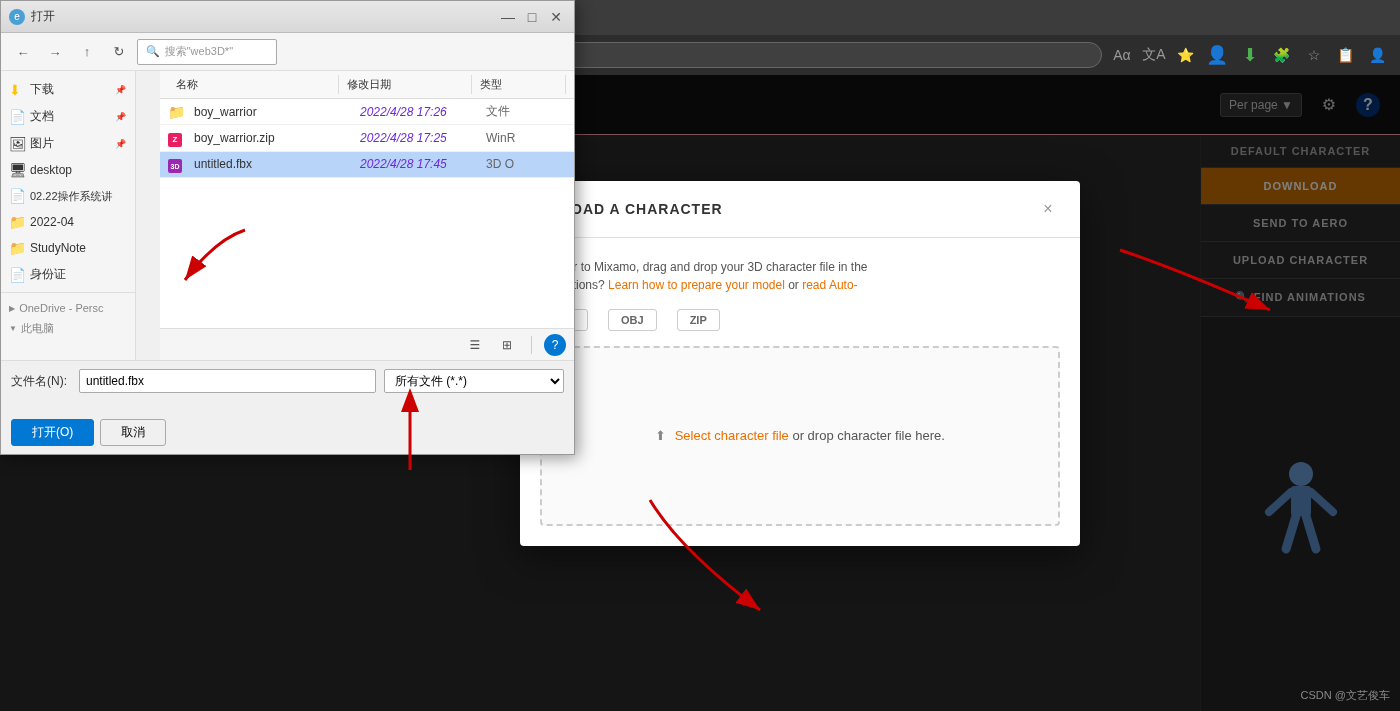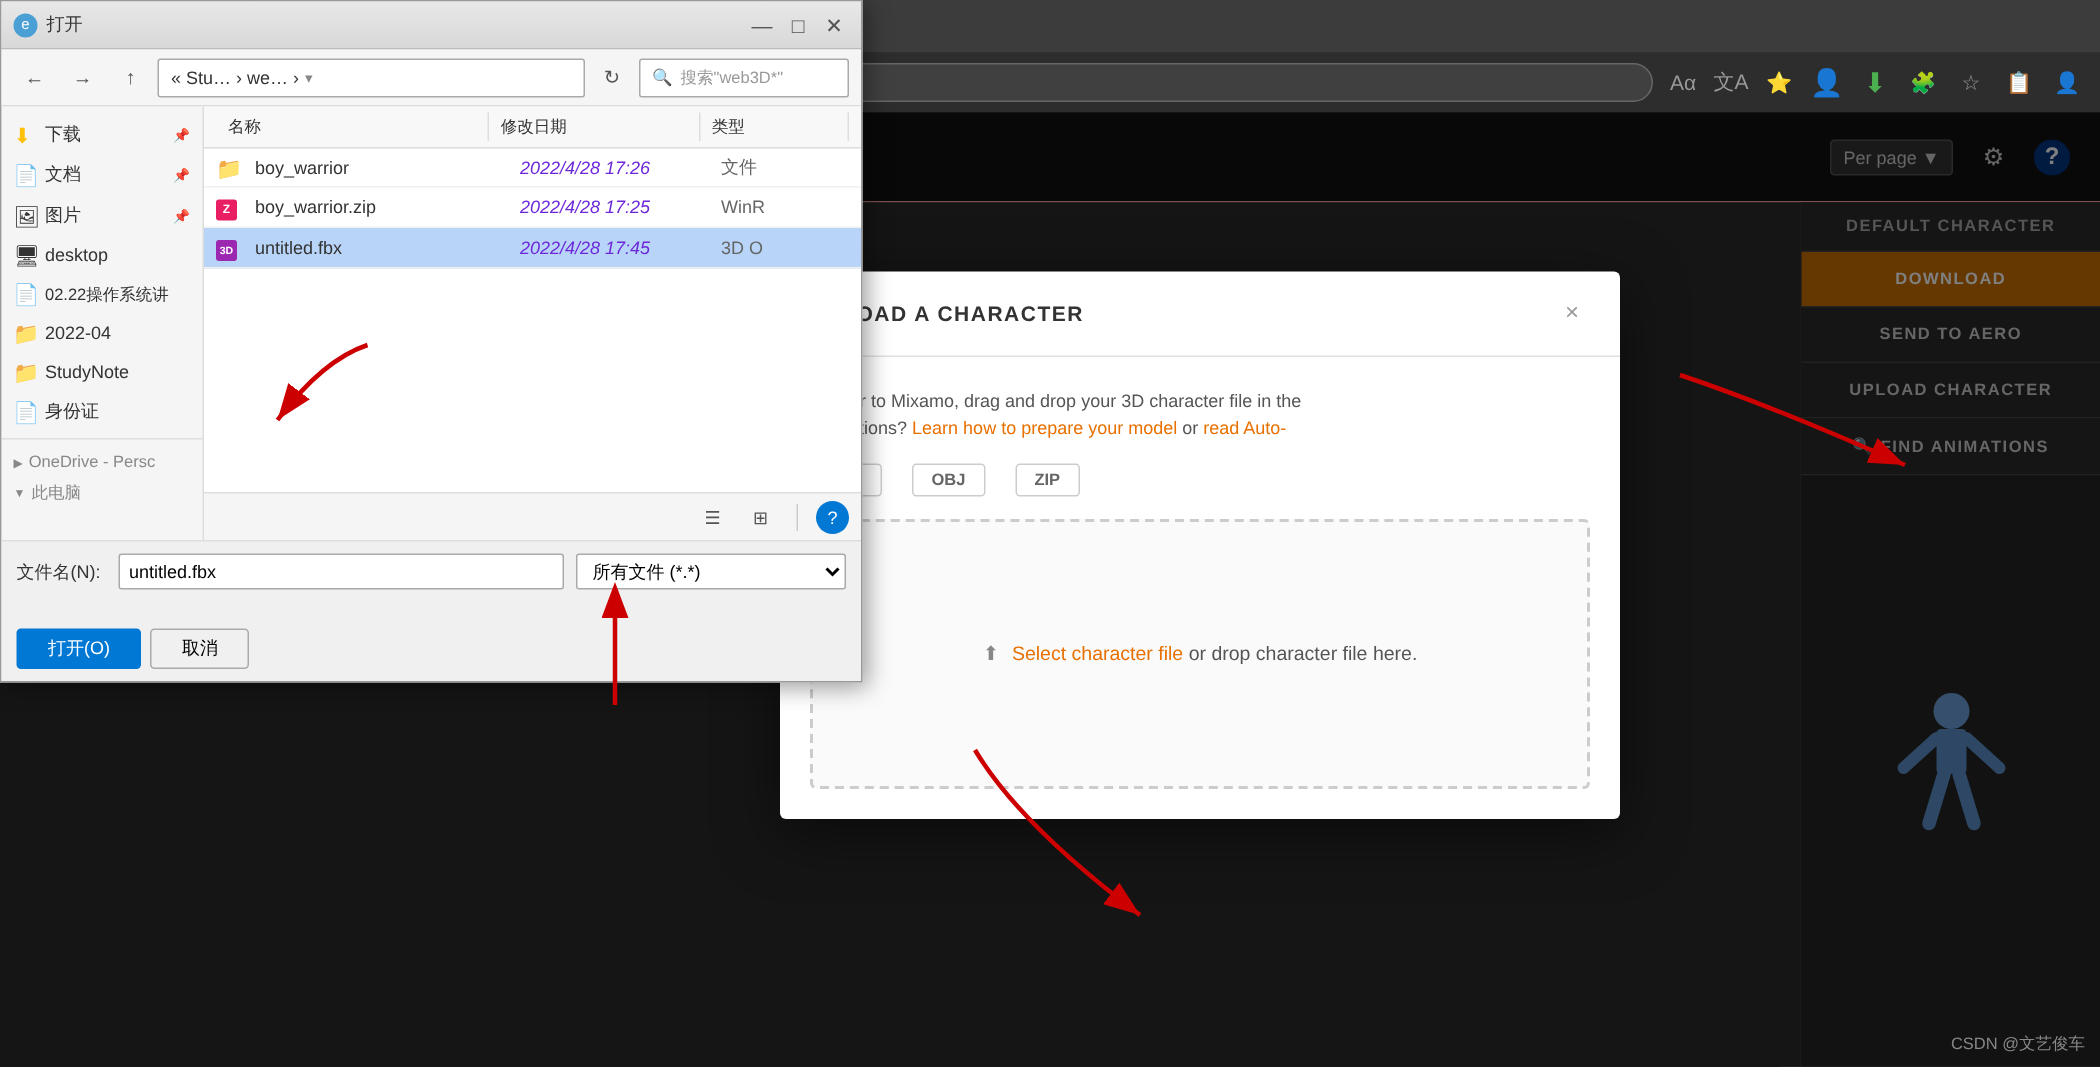--- a/index.html
+++ b/index.html
@@ -504,20 +504,21 @@
     }
 
     .section-arrow { font-size: 8px; }
 
     
     .dialog-files {
       flex: 1;
       background: white;
       display: flex;
       flex-direction: column;
+      margin-left: 24px;
     }
 
     .file-list-header {
       display: flex;
       border-bottom: 1px solid #ddd;
       padding: 4px 8px;
       background: #f8f8f8;
     }
 
     .file-col-header {
@@ -835,24 +836,20 @@
         <button class="win-btn">—</button>
         <button class="win-btn">□</button>
         <button class="win-btn close">✕</button>
       </div>
     </div>
 
     <div class="dialog-toolbar">
       <button class="toolbar-nav-btn">←</button>
       <button class="toolbar-nav-btn">→</button>
       <button class="toolbar-nav-btn">↑</button>
-      <div class="breadcrumb-bar">
-        <span>« Stu… › we… ›</span>
-        <span class="breadcrumb-arrow">▾</span>
-      </div>
       <button class="refresh-btn">↻</button>
       <div class="search-bar">
         <span>🔍</span>
         <span style="font-size:11px; color:#999">搜索"web3D*"</span>
       </div>
     </div>
 
     <div class="dialog-main">
 
       <div class="dialog-sidebar">

